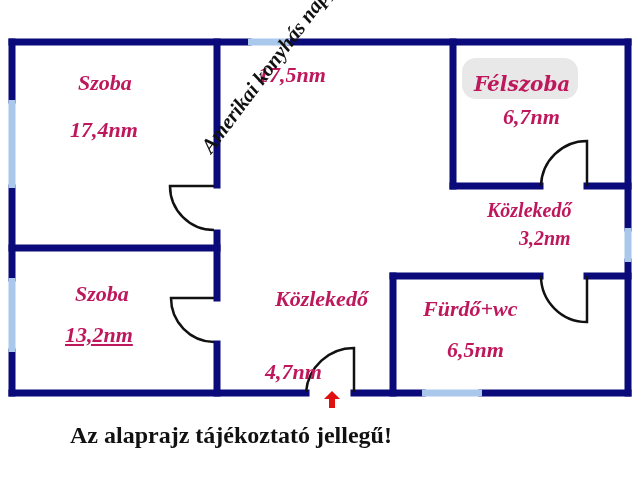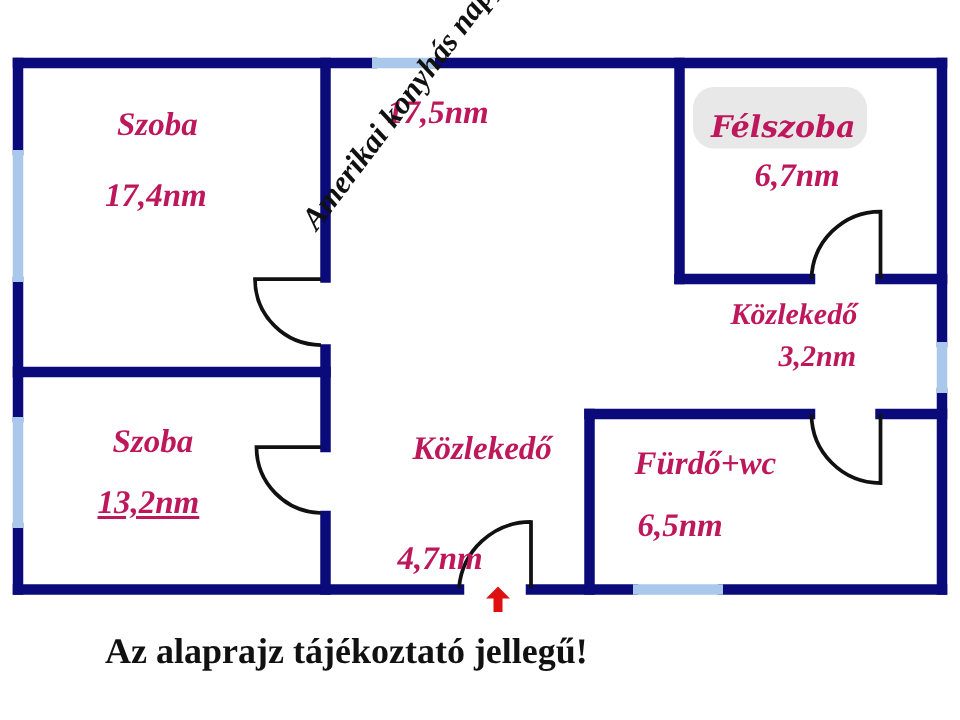--- a/index.html
+++ b/index.html
@@ -122,15 +122,15 @@
 <div class="lbl fs20" style="left:487px; top:200px;">Közlekedő</div>
 <div class="lbl fs20" style="left:500px; top:228px;margin-left:19px;">3,2nm</div>
 
 <div class="lbl fs22" style="left:75px; top:283px;">Szoba</div>
 <div class="lbl fs22" style="left:65px; top:324px;text-decoration:underline;">13,2nm</div>
 
 <div class="lbl fs22" style="left:275px; top:288px;">Közlekedő</div>
 <div class="lbl fs22" style="left:265px; top:320px;margin-top:41px;">4,7nm</div>
 
 <div class="lbl fs22" style="left:423px; top:298px;text-align:center;">Fürdő+wc</div>
-<div class="lbl fs22" style="left:425px; top:339px;">6,5nm</div>
+<div class="lbl fs22" style="left:447px; top:339px;">6,5nm</div>
 
 <div class="caption">Az alaprajz tájékoztató jellegű!</div>
 
 </body></html>

